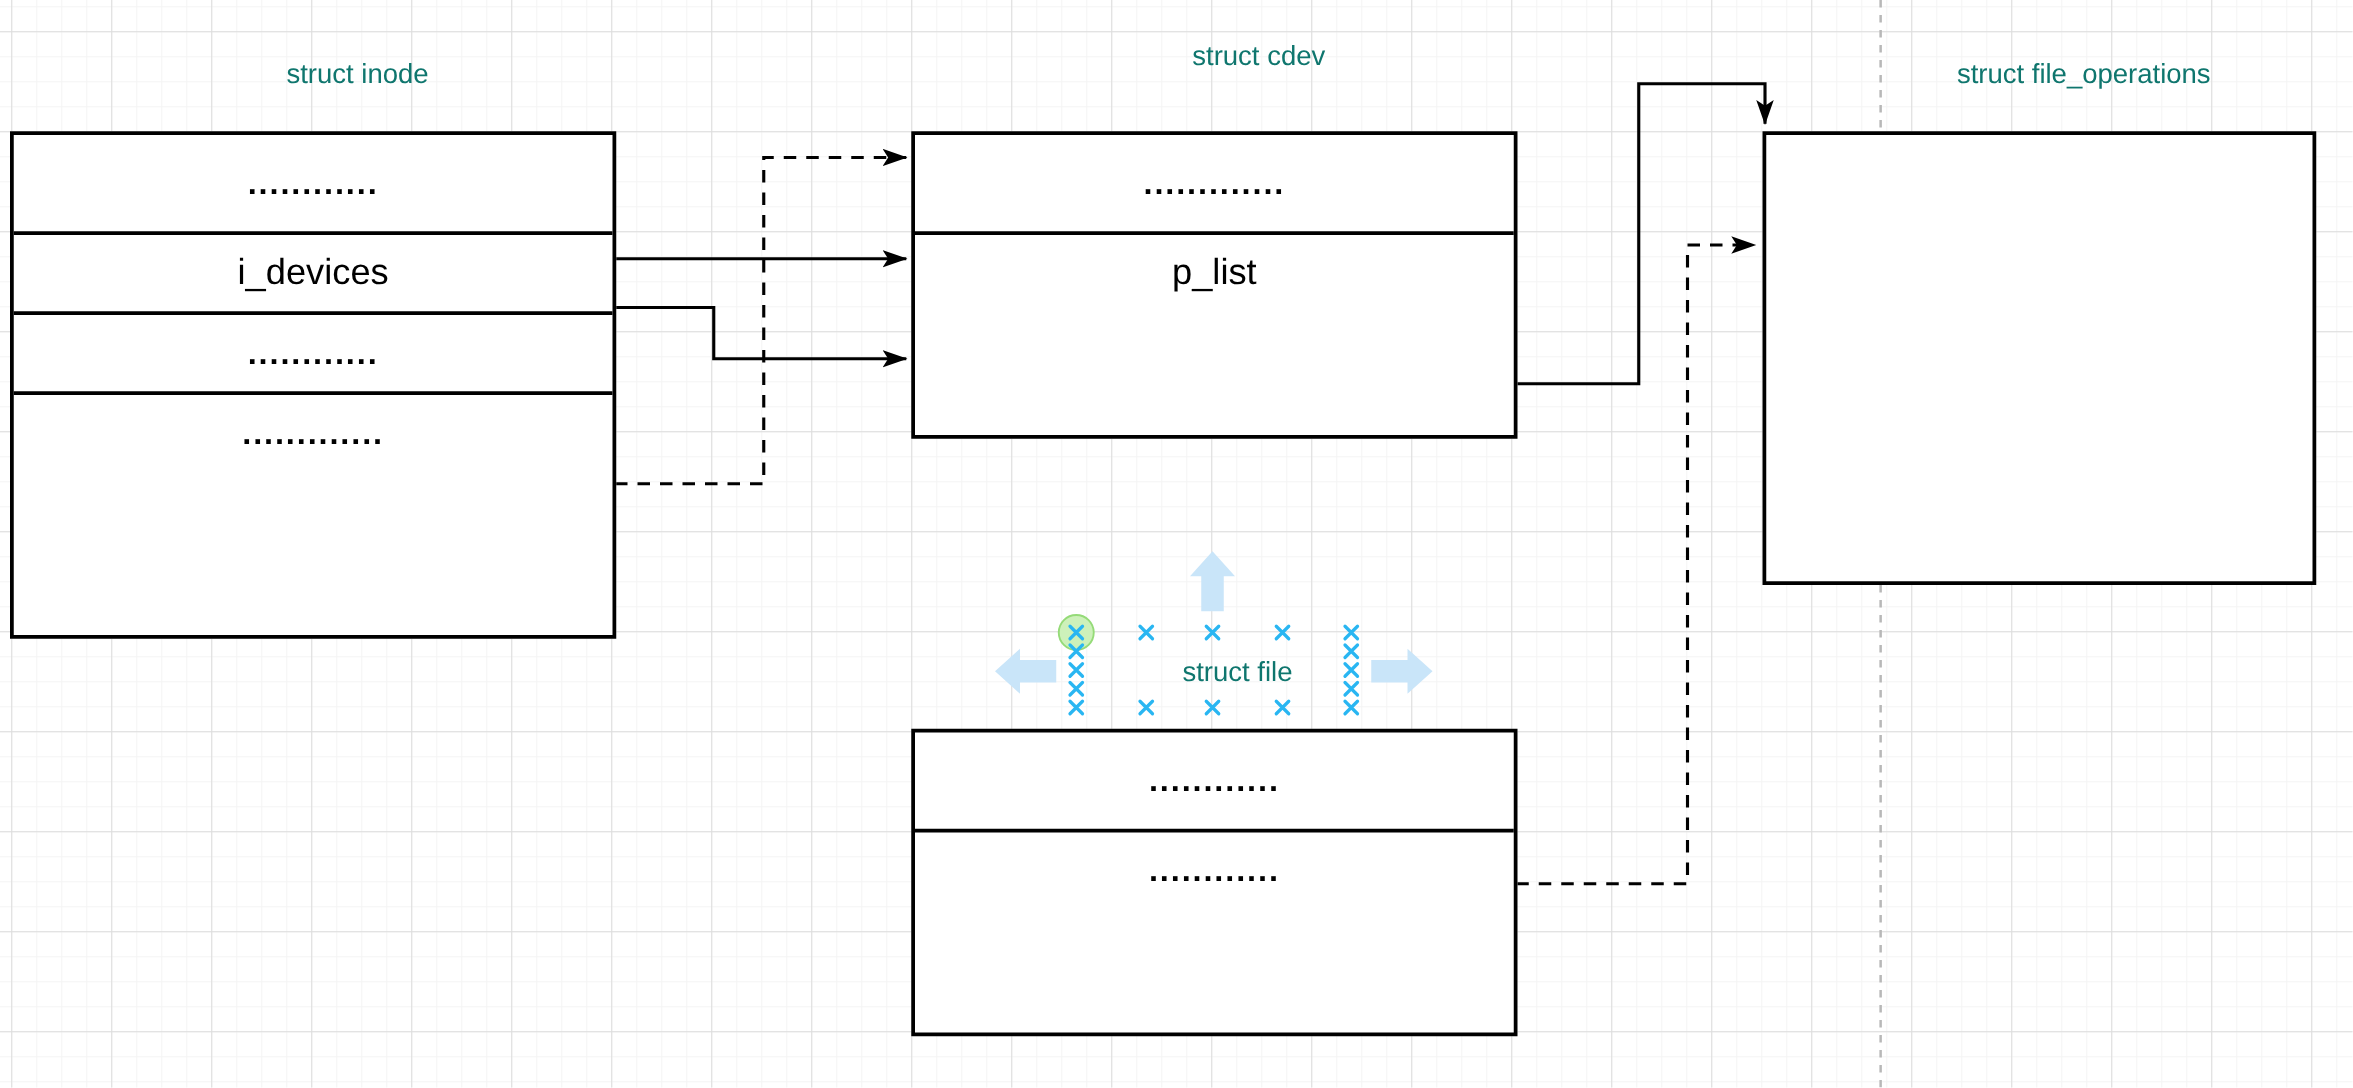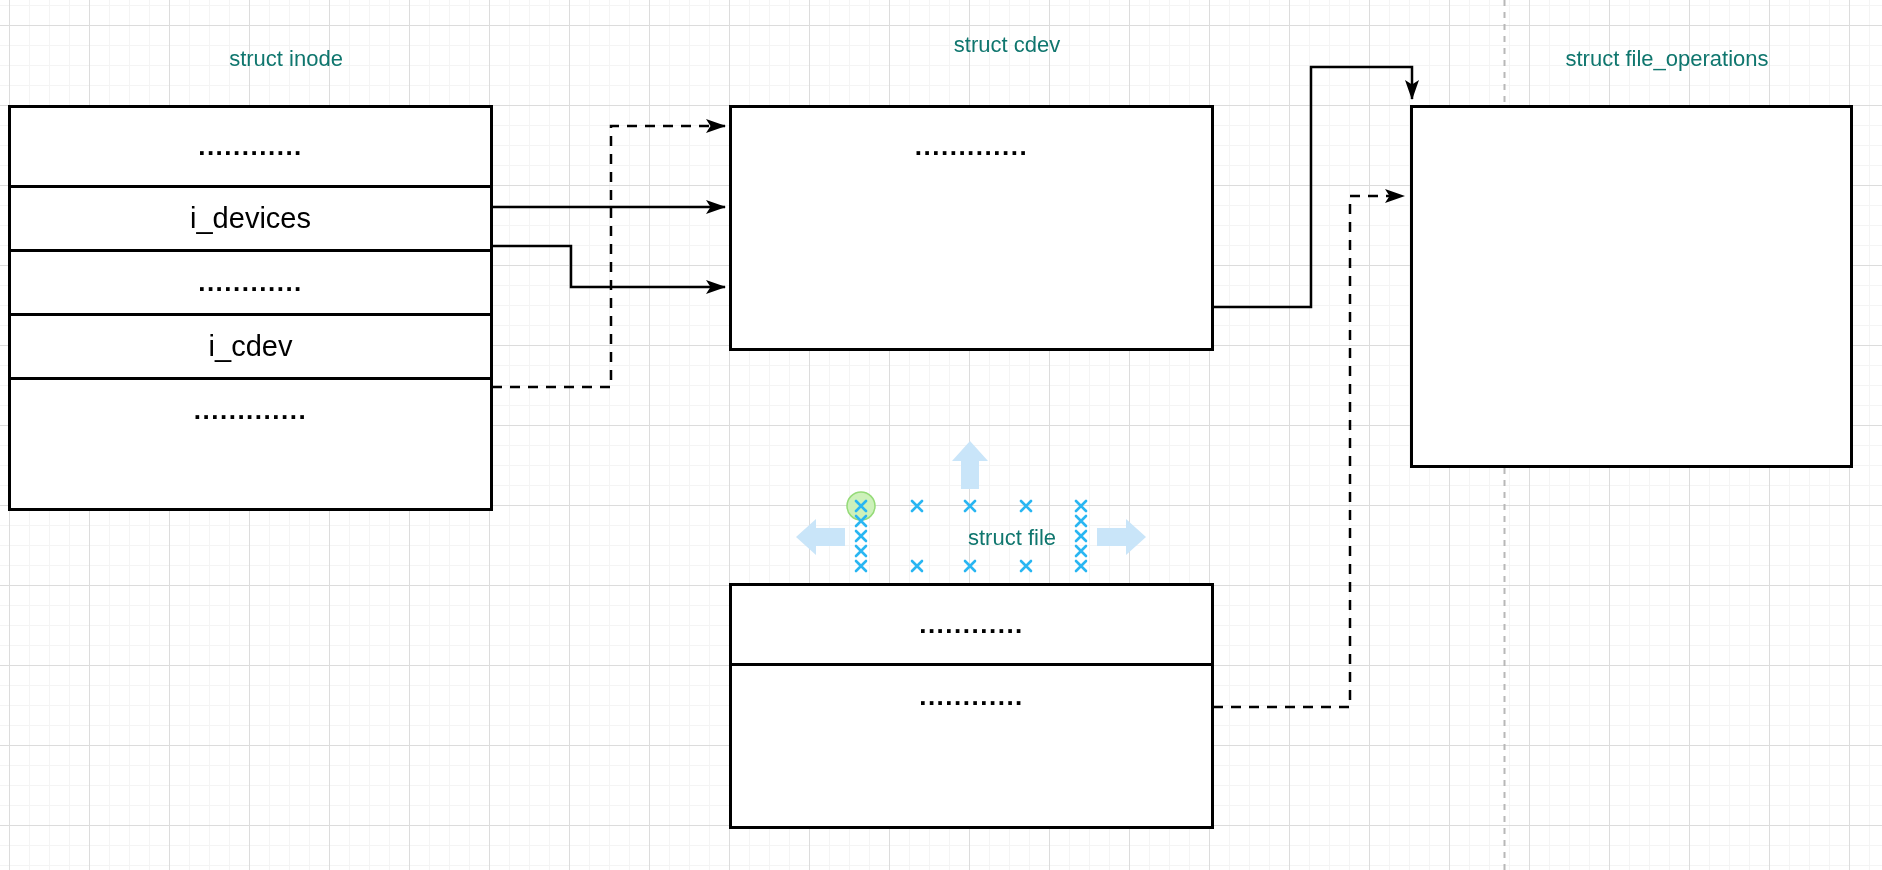--- a/index.html
+++ b/index.html
@@ -56,32 +56,32 @@
   <path d="M492 207 L725 207" fill="none" stroke="#000" stroke-width="2.5" marker-end="url(#ah)"></path>
   <path d="M492 246 L571 246 L571 287 L725 287" fill="none" stroke="#000" stroke-width="2.5" marker-end="url(#ah)"></path>
   <path d="M492 387 L611 387 L611 126 L725 126" fill="none" stroke="#000" stroke-width="2.5" stroke-dasharray="10 8" marker-end="url(#ah)"></path>
   <path d="M1213 307 L1311 307 L1311 67 L1412 67 L1412 99" fill="none" stroke="#000" stroke-width="2.5" marker-end="url(#ah)"></path>
   <path d="M1213 707 L1350 707 L1350 196 L1404 196" fill="none" stroke="#000" stroke-width="2.5" stroke-dasharray="10 8" marker-end="url(#ah)"></path>
 </svg>
 
 <div class="shape-title" style="left:250px; top:42px;">struct inode</div>
 <div class="shape-title" style="left:971px; top:28px;">struct cdev</div>
 <div class="shape-title" style="left:1631px; top:42px;">struct file_operations</div>
-<div class="shape-title" style="left:976px; top:521px;text-align:center;">struct file</div>
+<div class="shape-title" style="left:954px; top:521px;text-align:center;">struct file</div>
 
 <div class="struct-table" id="t-inode">
   <div class="struct-row dots">............</div>
   <div class="struct-row">i_devices</div>
   <div class="struct-row dots">............</div>
-  <div class="struct-row">i_cdev</div>
   <div class="struct-row dots">.............</div>
 </div>
 
 <div class="struct-table" id="t-cdev">
   <div class="struct-row dots">.............</div>
+  <div class="struct-row">p_list</div>
 </div>
 
 <div class="struct-table" id="t-fileops"></div>
 
 <div class="struct-table" id="t-file">
   <div class="struct-row dots">............</div>
   <div class="struct-row dots">............</div>
 </div>
 
 <svg class="layer" viewBox="0 0 1882 870">

